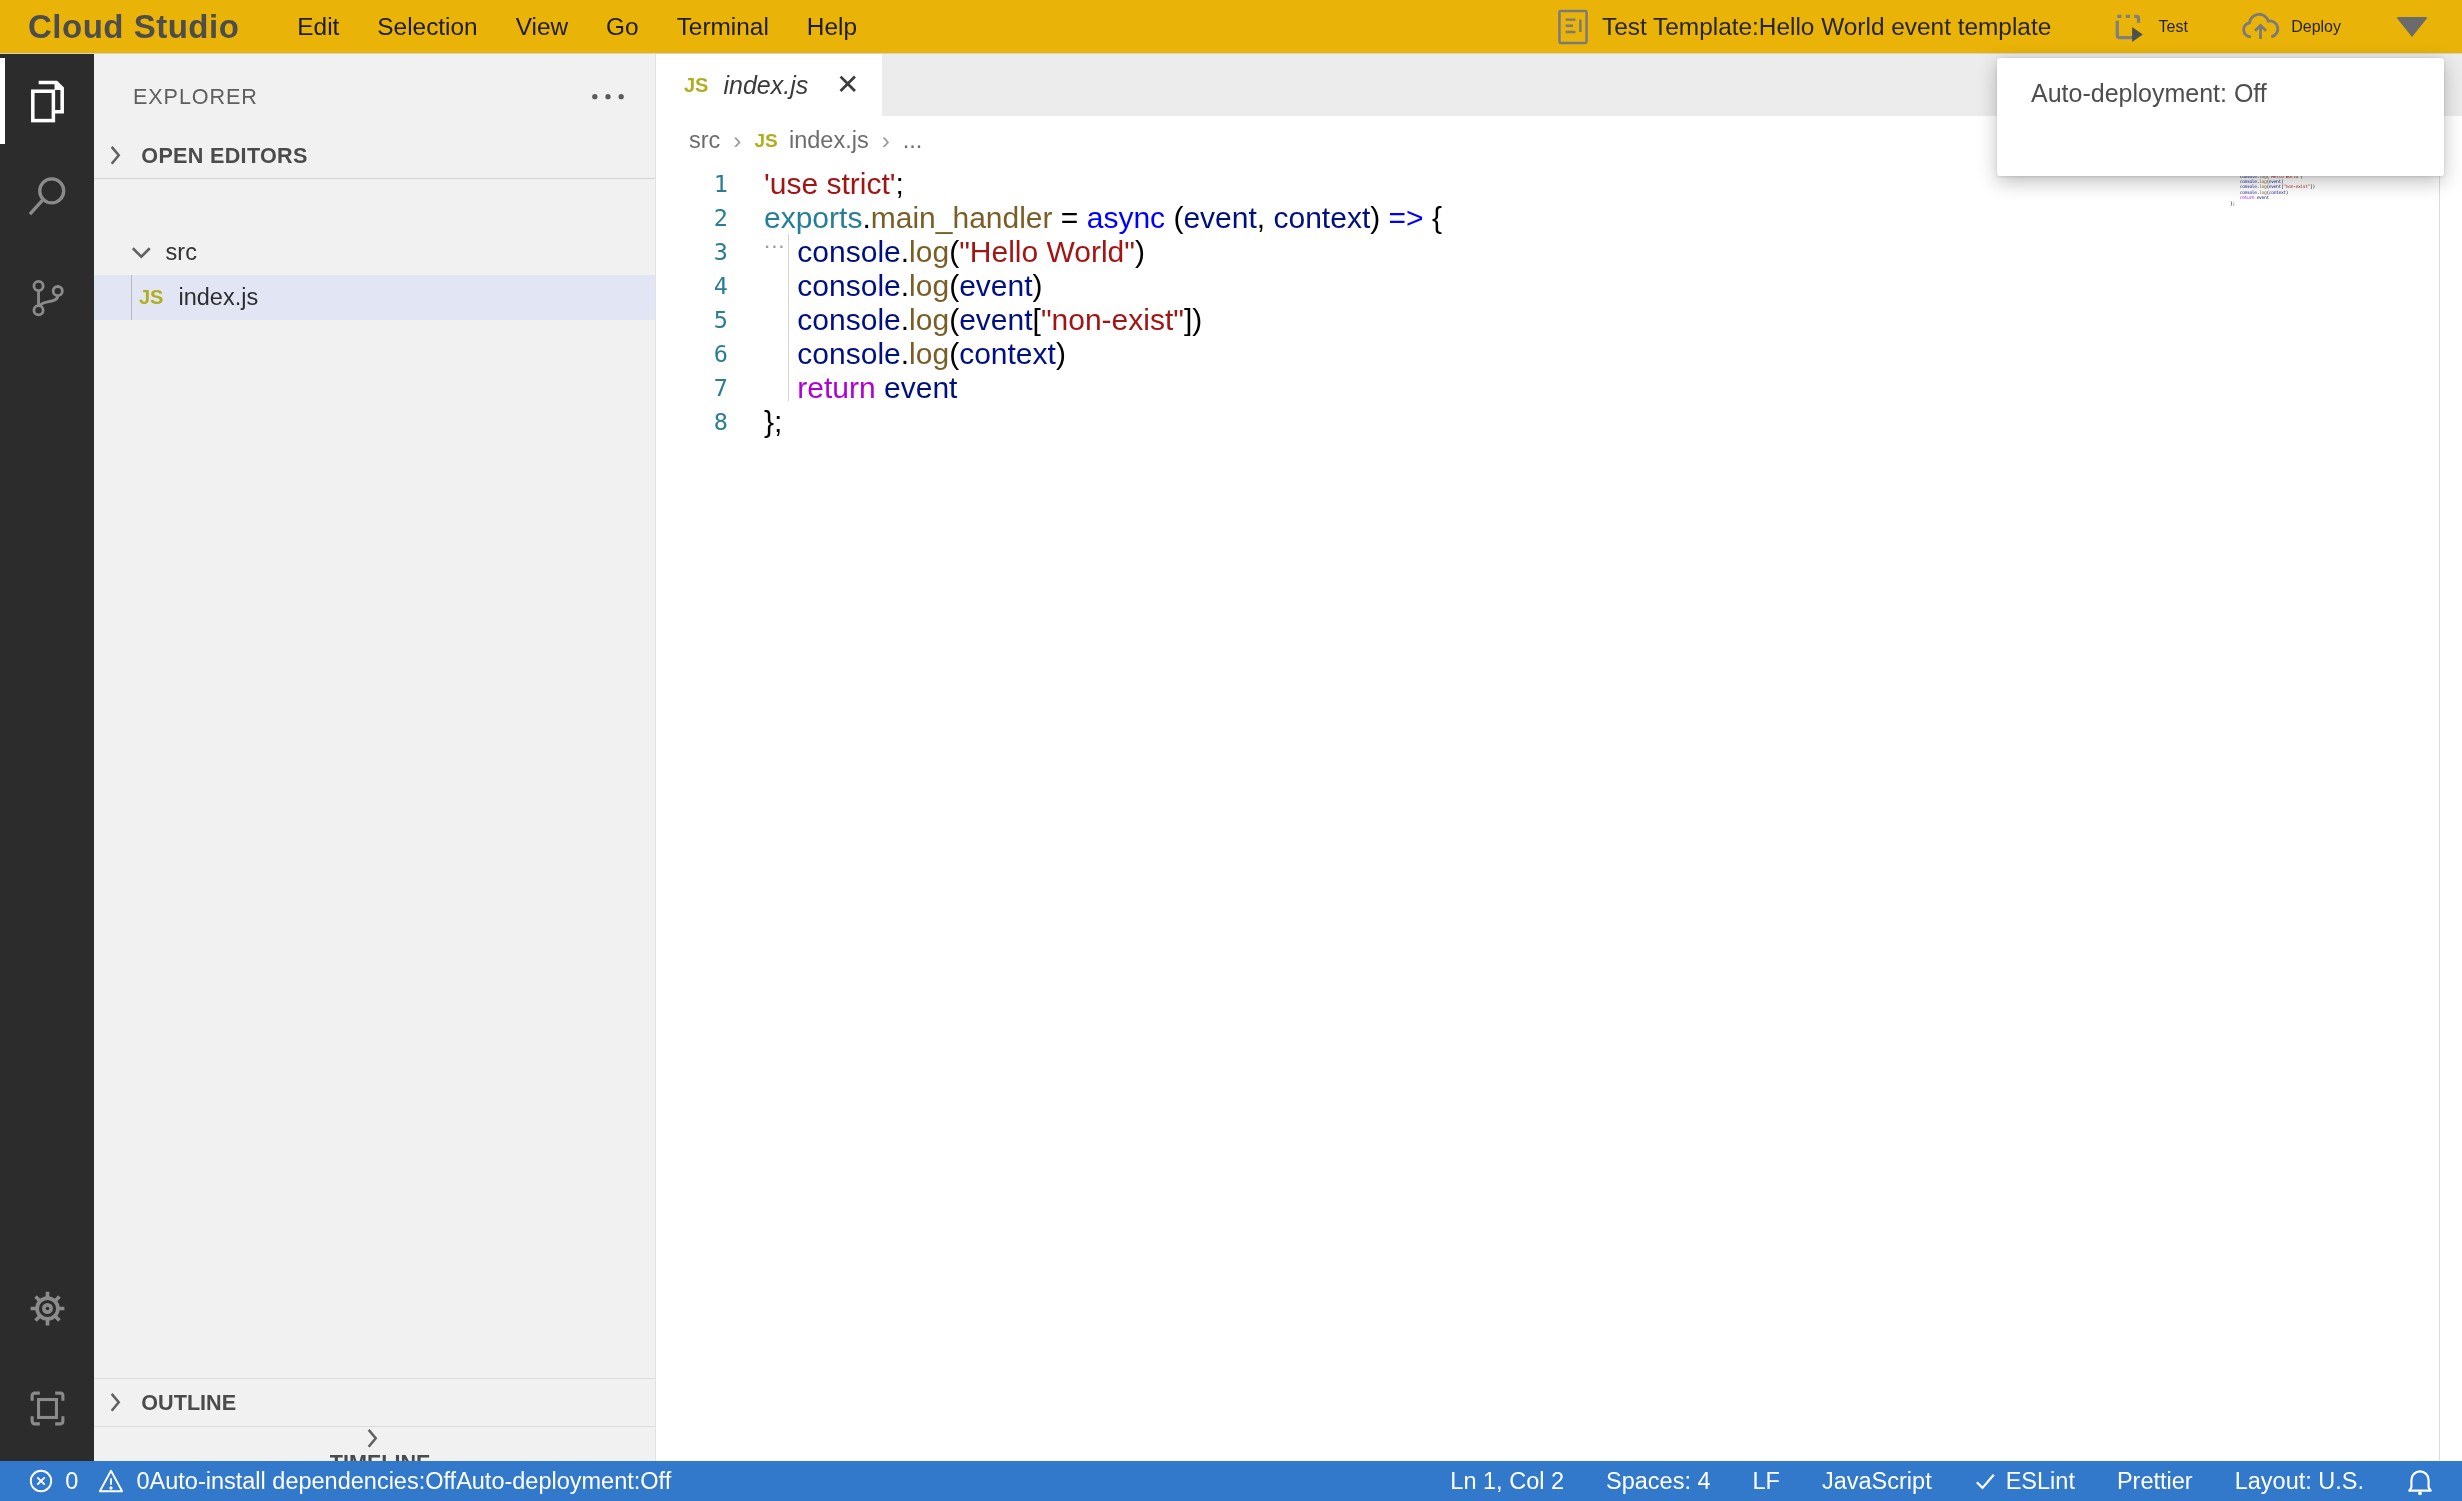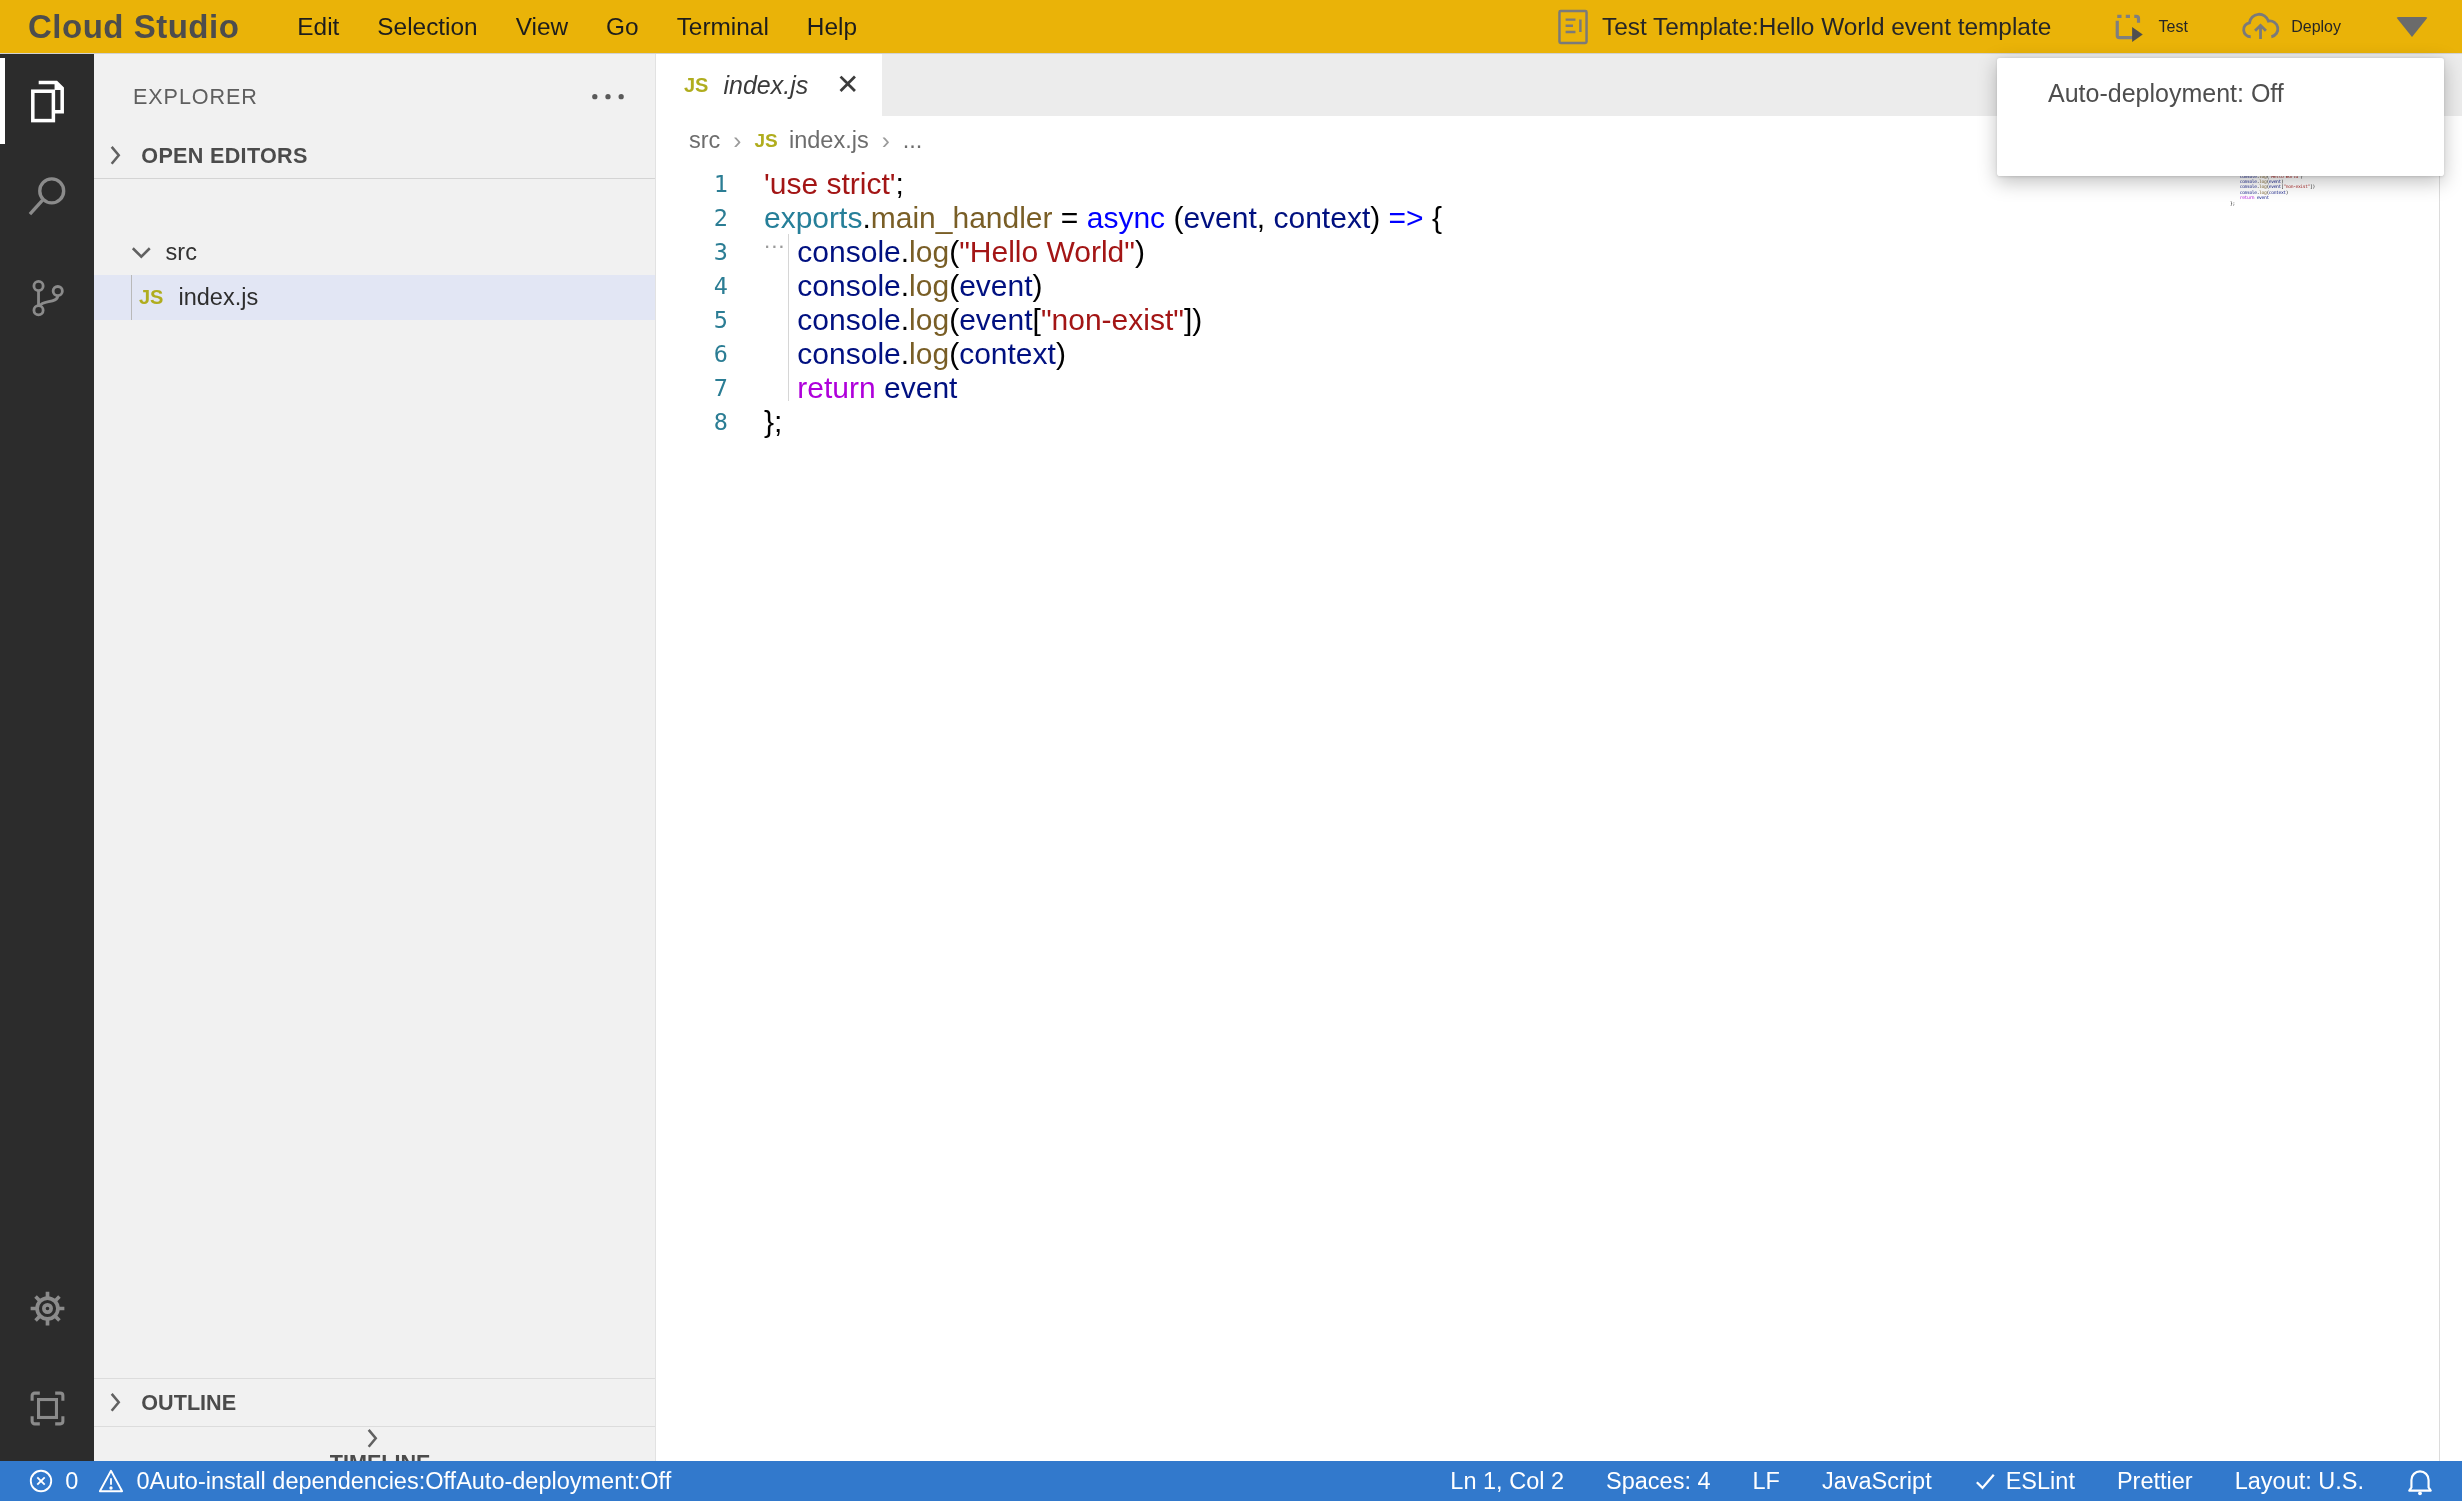--- a/index.html
+++ b/index.html
@@ -78,21 +78,21 @@
 
   .minimap { position:absolute; left:1574px; top:98px; z-index:1;
     font-family:"DejaVu Sans Mono",monospace; font-size:4.7px; line-height:5.4px; white-space:pre; opacity:.9; }
   .mini-line { height:5.4px; letter-spacing:-0.4px; }
   .overview-line { position:absolute; left:1783px; top:62px; bottom:0; border-left:0.9px solid #dcdcdc; }
 
   
   .dropdown { position:absolute; left:1997px; top:58px; width:447px; height:118px; background:#ffffff;
     border-radius:2.8px; box-shadow:0 5.6px 19px rgba(0,0,0,.25), 0 0.9px 2.8px rgba(0,0,0,.12);
     padding-top:13px; z-index:10; }
-  .dd-item { height:45px; display:flex; align-items:center; padding-left:51px; font-size:25px; color:#4e4e4e; }
+  .dd-item { height:45px; display:flex; align-items:center; padding-left:34px; font-size:25px; color:#4e4e4e; }
 
   
   .statusbar { position:absolute; left:0; top:1461px; width:2462px; height:40px; background:#3279cc;
     color:#ffffff; display:flex; align-items:center; padding:0 28px; font-size:23.5px; z-index:6; }
   .sb-left, .sb-right { display:flex; align-items:center; }
   .sb-right { margin-left:auto; }
   .st-item { display:flex; align-items:center; gap:9.4px; }
   .sb-left .st-problems { gap:11.3px; }
   .sb-left .st-text { }
   .sb-right .st-item { margin-left:42px; }

